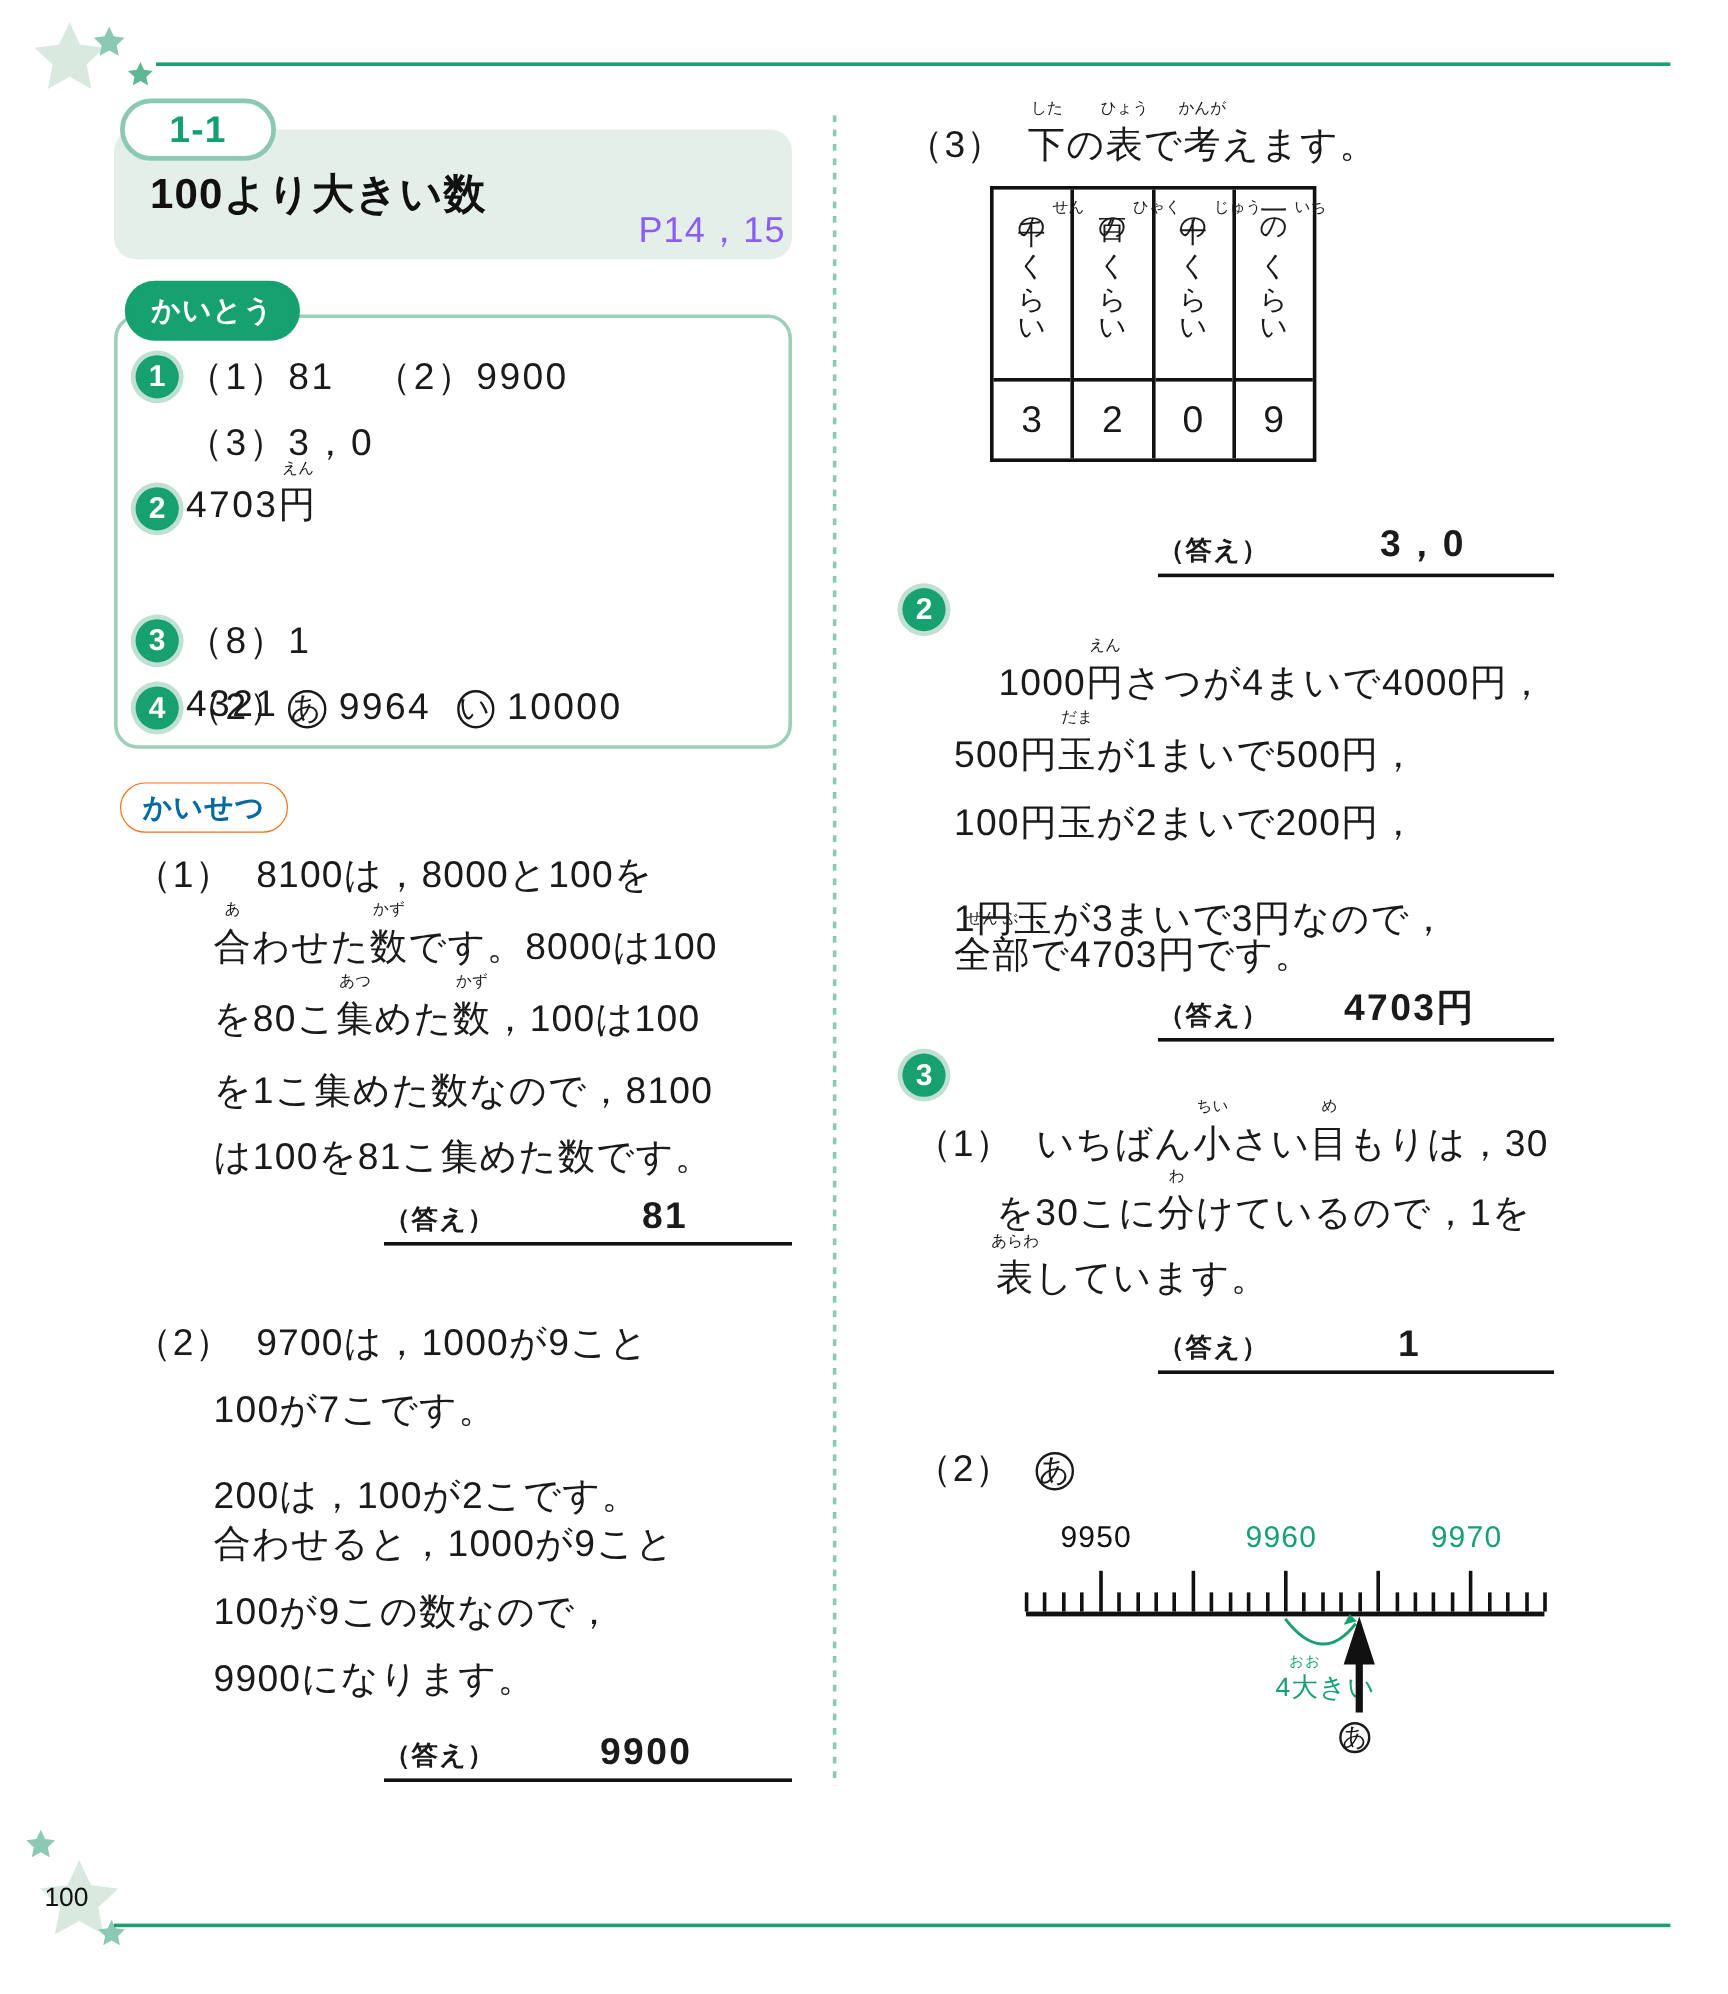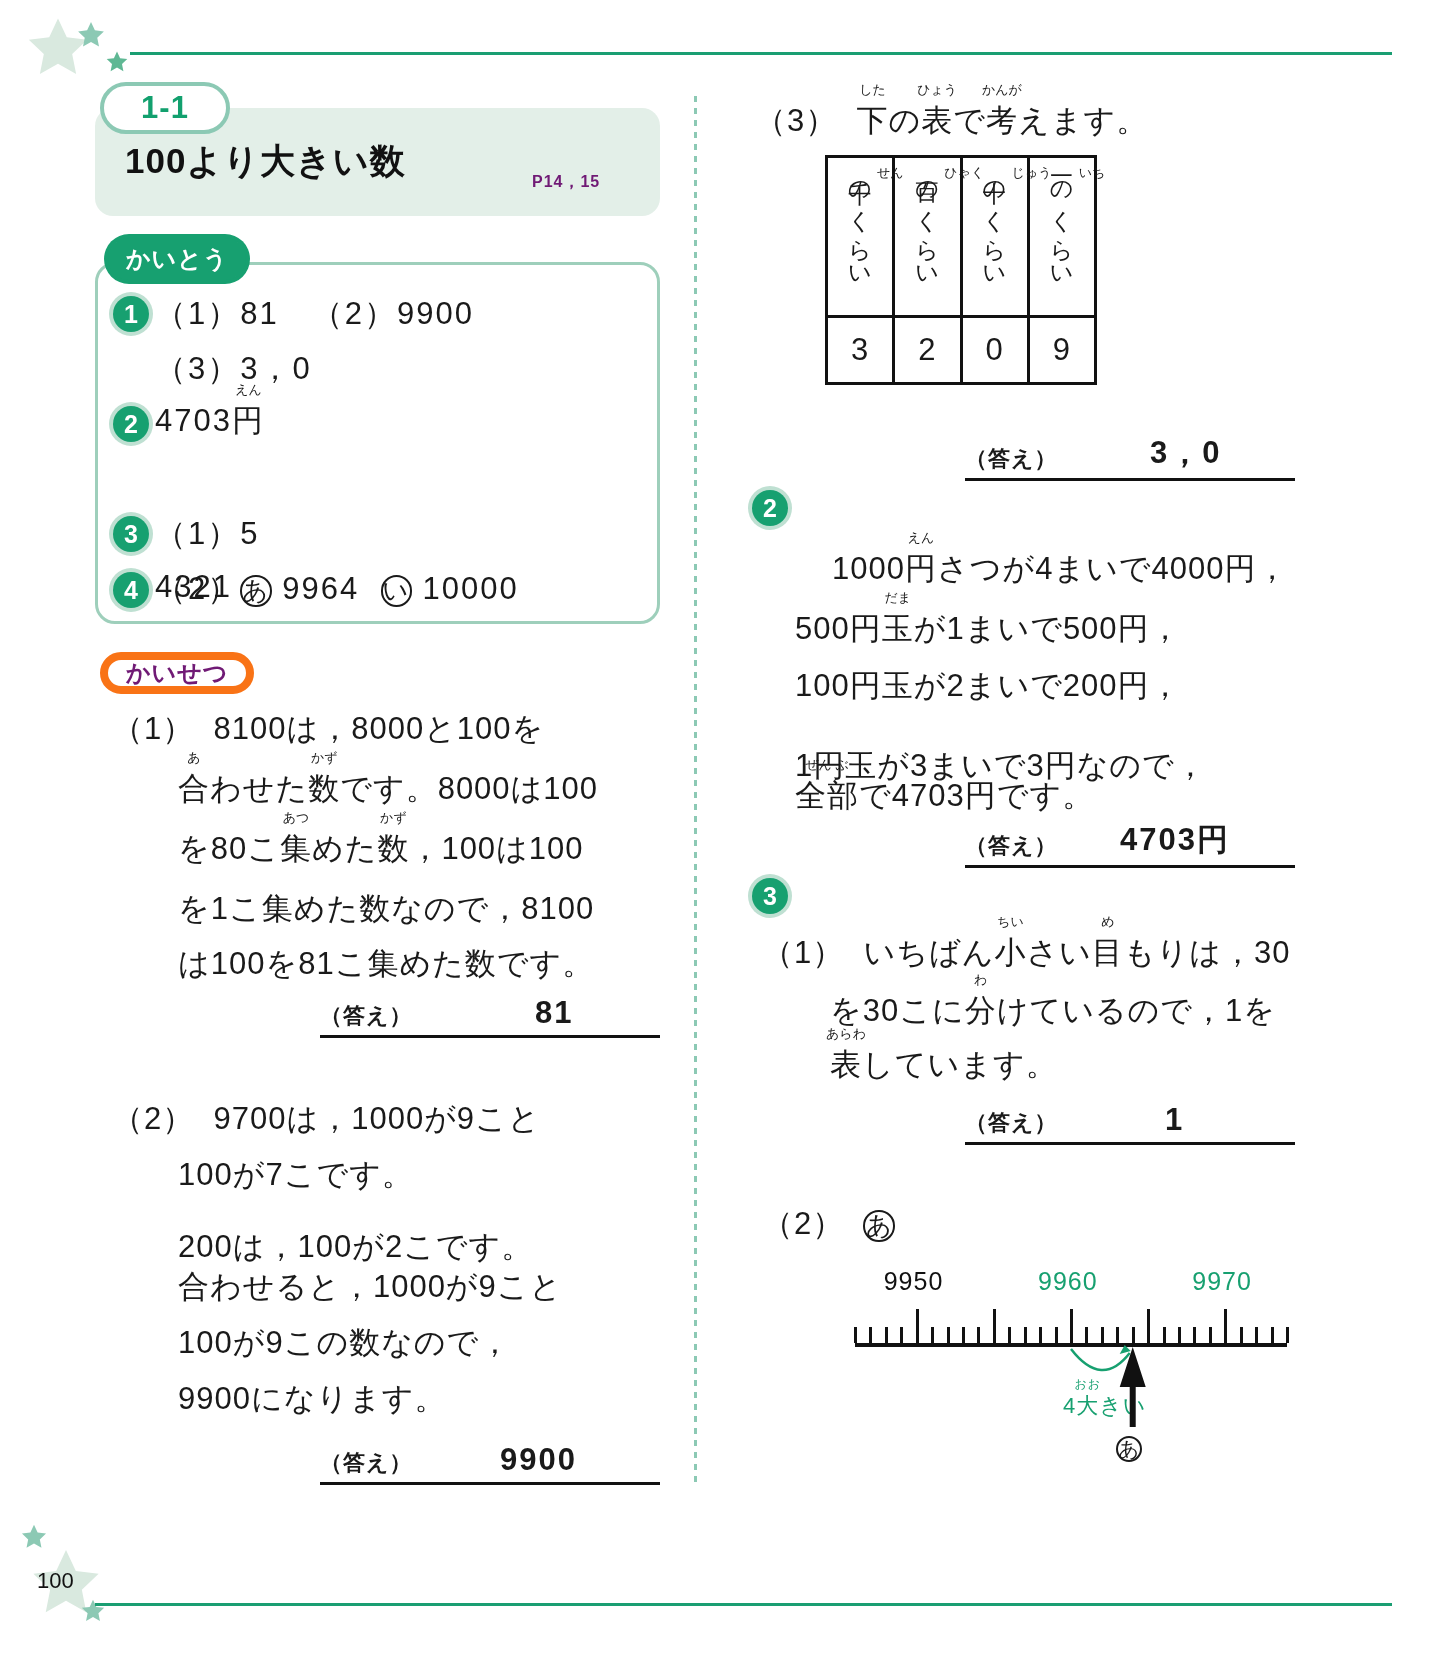--- a/index.html
+++ b/index.html
@@ -37,38 +37,38 @@
   .title-band{
     position:absolute;left:95px;top:108px;width:565px;height:108px;
     background:#e3efe8;border-radius:18px;z-index:1;
   }
   .title-text{
     position:absolute;left:125px;top:138px;z-index:3;
     font-size:35px;font-weight:bold;letter-spacing:1px;color:#111;
   }
   .title-pages{
     position:absolute;left:532px;top:172px;z-index:3;
-    font-size:16px;font-weight:bold;color:#701a75;letter-spacing:1px;
+    font-size:30px;font-weight:normal;color:#8b5cf6;letter-spacing:1px;
   }
 
   
   .kaitou-box{
     position:absolute;left:95px;top:262px;width:565px;height:362px;
     border:3px solid #9ecfbb;border-radius:20px;box-sizing:border-box;background:#fff;
   }
   .tag{
     position:absolute;z-index:5;border-radius:24px;
     display:flex;align-items:center;justify-content:center;
     font-size:24px;font-weight:bold;letter-spacing:1px;
     padding:0 18px;height:42px;box-sizing:border-box;
   }
   .tag-kaitou{left:108px;top:238px;background:#17a070;color:#fff;
      box-shadow:0 0 0 4px #17a070;}
-  .tag-kaisetsu{left:100px;top:652px;background:#ffffff;color:#701a75;
-     border:8px solid #f97316;text-align:right;}
+  .tag-kaisetsu{left:100px;top:652px;background:#ffffff;color:#0369a1;
+     border:1px solid #f97316;text-align:right;}
 
   .num-badge{
     position:absolute;width:36px;height:36px;border-radius:50%;
     background:#17a070;color:#fff;font-size:25px;font-weight:bold;
     display:flex;align-items:center;justify-content:center;
     box-shadow:0 0 0 4px #bfe0d2;
     z-index:3;
   }
 
   .ansline{position:absolute;font-size:31px;letter-spacing:2px;white-space:nowrap;}
@@ -168,21 +168,21 @@
 <div class="num-badge" style="left:113px;top:296px;">1</div>
 <div class="ansline" style="left:155px;top:293px;">（1）81　（2）9900</div>
 <div class="ansline" style="left:155px;top:348px;">（3）3，0</div>
 
 <div class="num-badge" style="left:113px;top:406px;">2</div>
 <div class="ansline" style="left:155px;top:400px;">
   <span>4703</span><span class="ruby">円<span class="rt">えん</span></span>
 </div>
 
 <div class="num-badge" style="left:113px;top:516px;">3</div>
-<div class="ansline" style="left:155px;top:513px;">（1）5</div>
+<div class="ansline" style="left:155px;top:513px;">（8）1</div>
 <div class="ansline" style="left:155px;top:568px;">
   <span>（2）</span><span class="maru">あ</span><span>&nbsp;9964&nbsp;&nbsp;</span><span class="maru">い</span><span>&nbsp;10000</span>
 </div>
 
 <div class="num-badge" style="left:113px;top:574px;top:572px;top:572px;">4</div>
 <div class="ansline" style="left:155px;top:569px;">4321</div>
 
 <div class="tag tag-kaisetsu">かいせつ</div>
 
 <div class="expl" style="left:112px;top:708px;">

